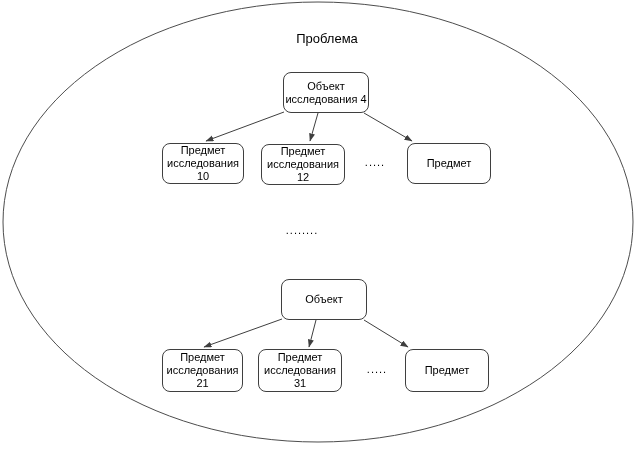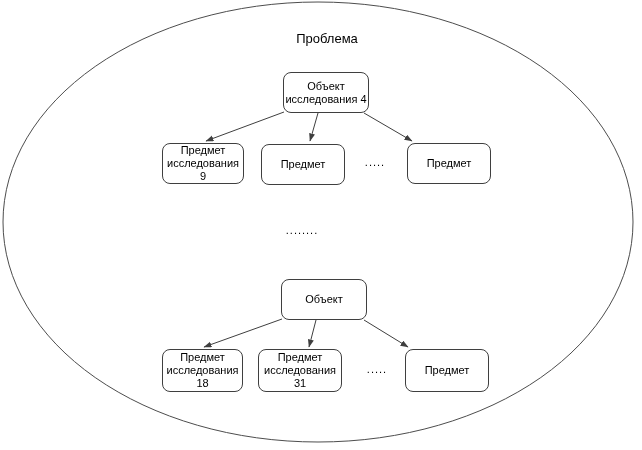--- a/index.html
+++ b/index.html
@@ -83,42 +83,43 @@
 
   <div class="title">Проблема</div>
 
   <div class="node n-obj1">
     <span>Объект</span>
     <span>исследования 4</span>
   </div>
 
   <div class="node n-p11">
     <span>Предмет</span>
-    <span>исследования 9</span>
+    <span>исследования 10</span>
   </div>
 
   <div class="node n-p12">
     <span>Предмет</span>
+    <span>исследования 12</span>
   </div>
 
   <div class="dots d-row1">.....</div>
 
   <div class="node n-p1N">
     <span>Предмет</span>
   </div>
 
   <div class="dots d-mid">........</div>
 
   <div class="node n-objM">
     <span>Объект</span>
   </div>
 
   <div class="node n-p21">
     <span>Предмет</span>
-    <span>исследования 18</span>
+    <span>исследования 21</span>
   </div>
 
   <div class="node n-p22">
     <span>Предмет</span>
     <span>исследования 31</span>
   </div>
 
   <div class="dots d-row2">.....</div>
 
   <div class="node n-p2N">

